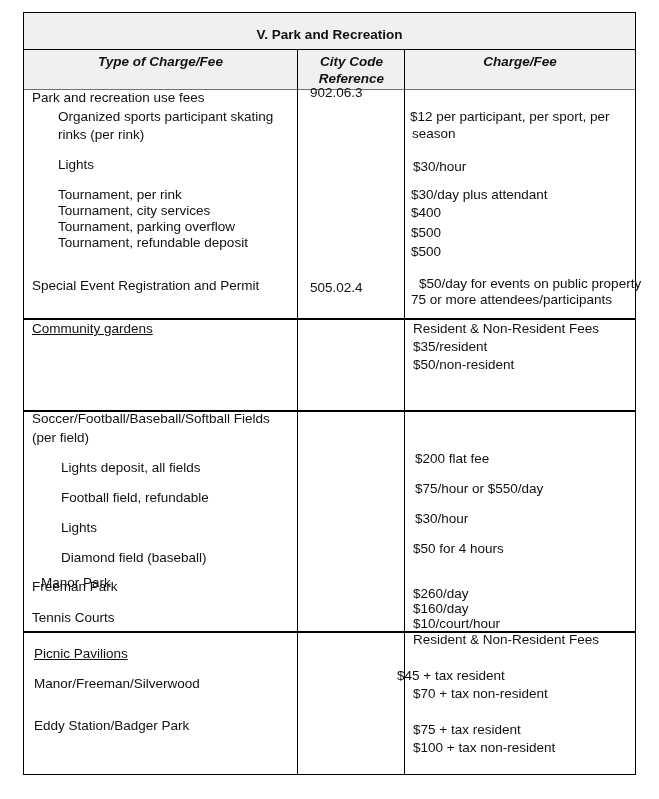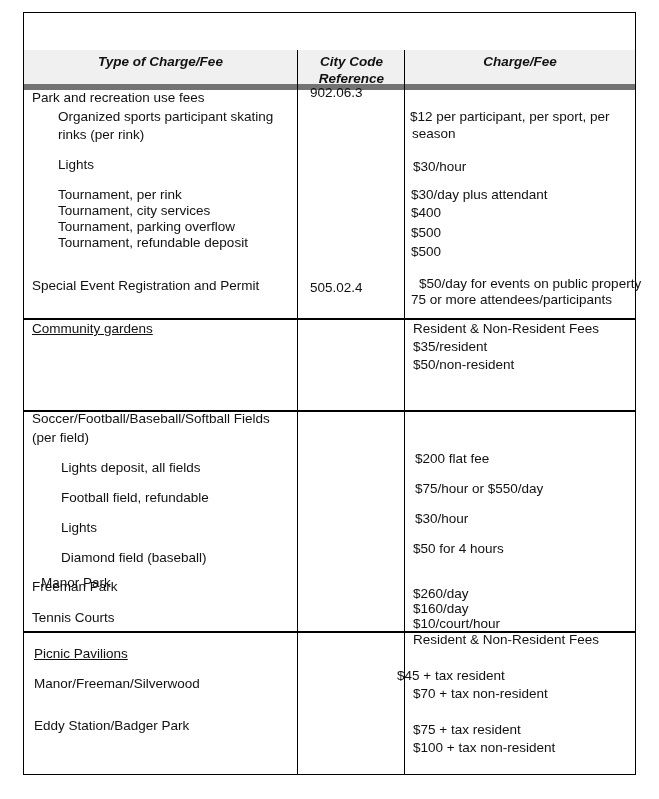--- a/index.html
+++ b/index.html
@@ -37,21 +37,21 @@
       font-weight: bold;
       font-size: 13.5px;
       line-height: 44px;
     }
     .head-row {
       position: absolute;
       left: 0; top: 37px;
       width: 100%;
       height: 40px;
       background: #f0f0f0;
-      border-bottom: 6px solid #737373;
+      border-bottom: 1px solid #737373;
       box-sizing: border-box;
       font-weight: bold;
       font-style: italic;
       font-size: 13.5px;
     }
     .hcell {
       position: absolute;
       top: 0;
       height: 100%;
       text-align: center;
@@ -76,20 +76,21 @@
     .txt {
       position: absolute;
       white-space: nowrap;
       line-height: 16px;
     }
   </style>
 </head>
 <body>
 
 <div class="tbl">
+  <div class="title-row">V.  Park and Recreation</div>
 
   <div class="head-row">
     <div class="hcell" style="left:0;width:273px;">Type of Charge/Fee</div>
     <div class="hcell" style="left:274px;width:107px;">
       <div>City Code</div>
       <div>Reference</div>
     </div>
     <div class="hcell" style="left:381px;width:230px;">Charge/Fee</div>
   </div>
 

